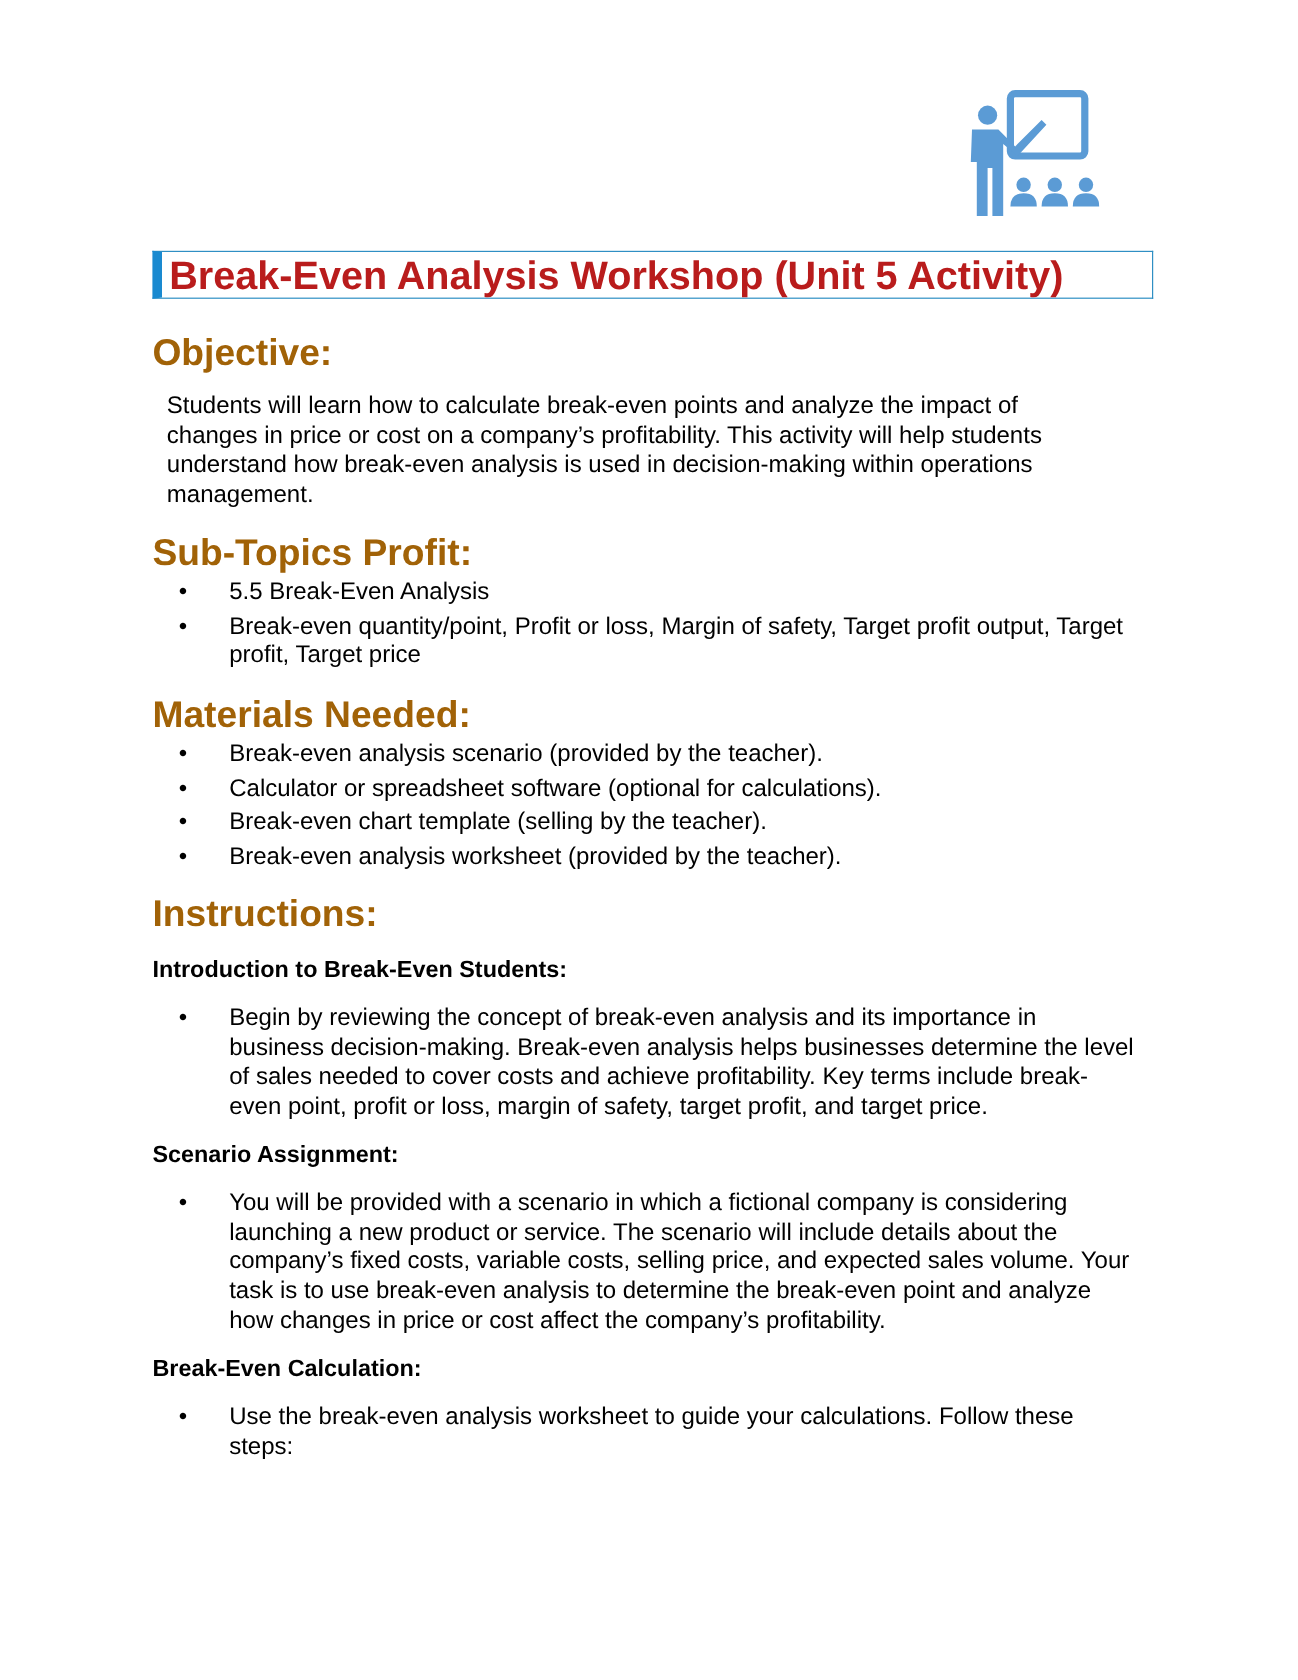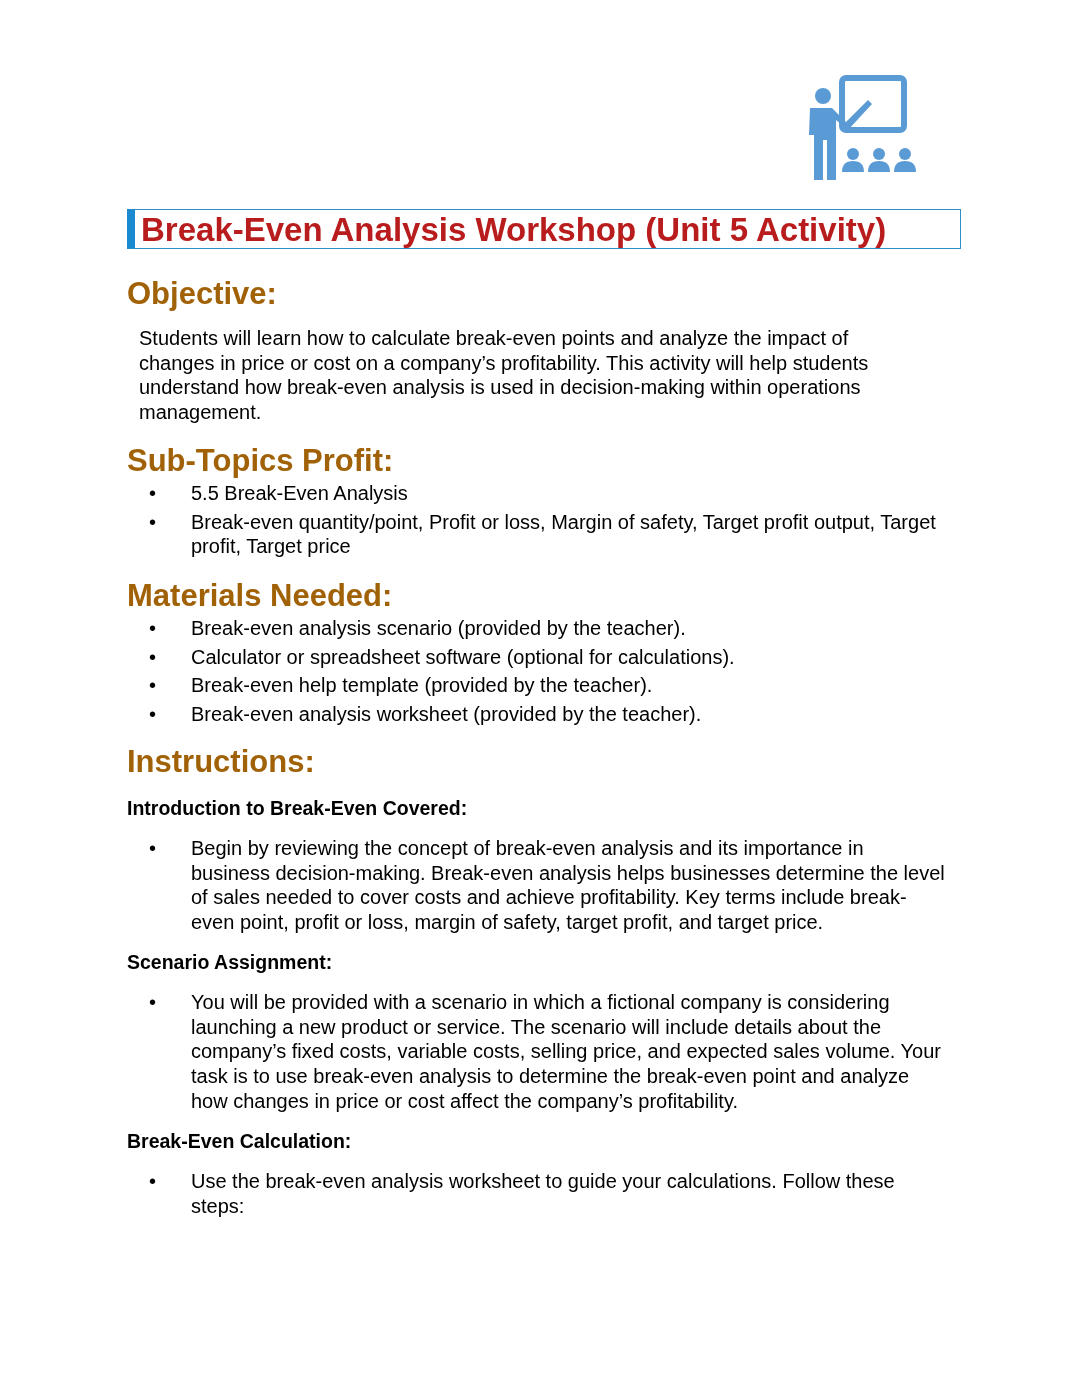--- a/index.html
+++ b/index.html
@@ -46,27 +46,27 @@
   <div class="h1" style="top:443px">Sub-Topics Profit:</div>
   <ul class="list" style="top:481px">
     <li class="li" style="margin-bottom:4px"><span class="bullet">•</span><span>5.5 Break-Even Analysis</span></li>
     <li class="li"><span class="bullet">•</span><span>Break-even quantity/point, Profit or loss, Margin of safety, Target profit output, Target profit, Target price</span></li>
   </ul>
 
   <div class="h1" style="top:578px">Materials Needed:</div>
   <ul class="list" style="top:616px">
     <li class="li" style="margin-bottom:4px"><span class="bullet">•</span><span>Break-even analysis scenario (provided by the teacher).</span></li>
     <li class="li" style="margin-bottom:4px"><span class="bullet">•</span><span>Calculator or spreadsheet software (optional for calculations).</span></li>
-    <li class="li" style="margin-bottom:4px"><span class="bullet">•</span><span>Break-even help template (provided by the teacher).</span></li>
+    <li class="li" style="margin-bottom:4px"><span class="bullet">•</span><span>Break-even chart template (selling by the teacher).</span></li>
     <li class="li"><span class="bullet">•</span><span>Break-even analysis worksheet (provided by the teacher).</span></li>
   </ul>
 
   <div class="h1" style="top:744px">Instructions:</div>
 
-  <div class="sub" style="top:796px">Introduction to Break-Even Covered:</div>
+  <div class="sub" style="top:796px">Introduction to Break-Even Students:</div>
   <ul class="list" style="top:836px">
     <li class="li"><span class="bullet">•</span><span>Begin by reviewing the concept of break-even analysis and its importance in business decision-making. Break-even analysis helps businesses determine the level of sales needed to cover costs and achieve profitability. Key terms include break-even point, profit or loss, margin of safety, target profit, and target price.</span></li>
   </ul>
 
   <div class="sub" style="top:950px">Scenario Assignment:</div>
   <ul class="list" style="top:990px">
     <li class="li"><span class="bullet">•</span><span>You will be provided with a scenario in which a fictional company is considering launching a new product or service. The scenario will include details about the company’s fixed costs, variable costs, selling price, and expected sales volume. Your task is to use break-even analysis to determine the break-even point and analyze how changes in price or cost affect the company’s profitability.</span></li>
   </ul>
 
   <div class="sub" style="top:1129px">Break-Even Calculation:</div>

